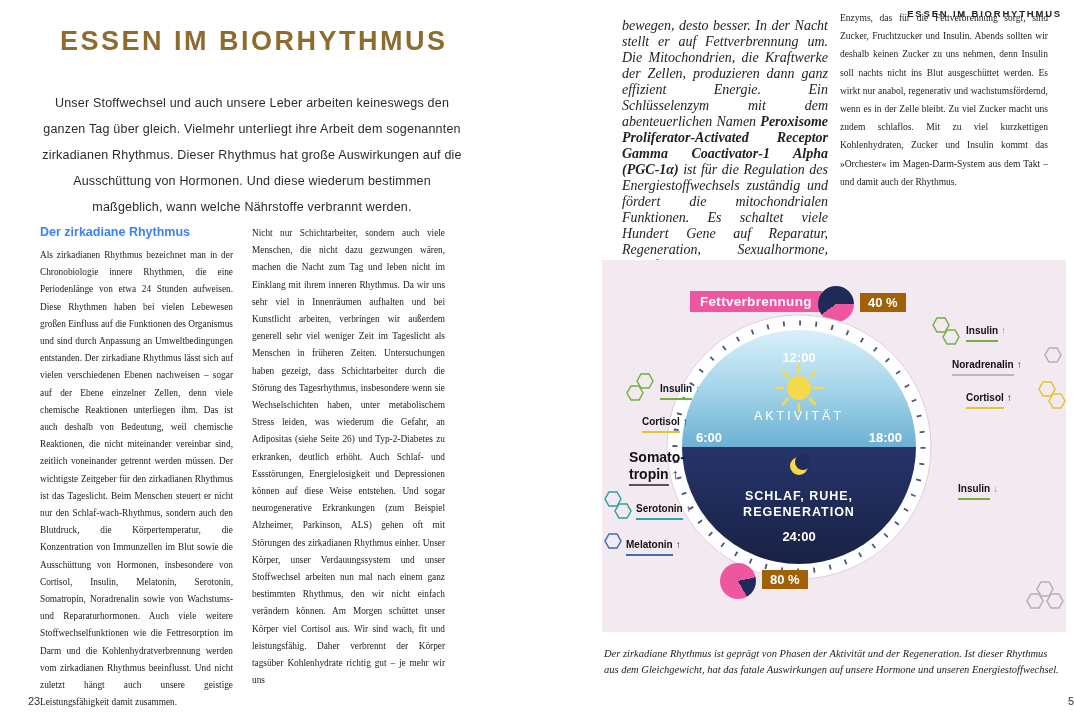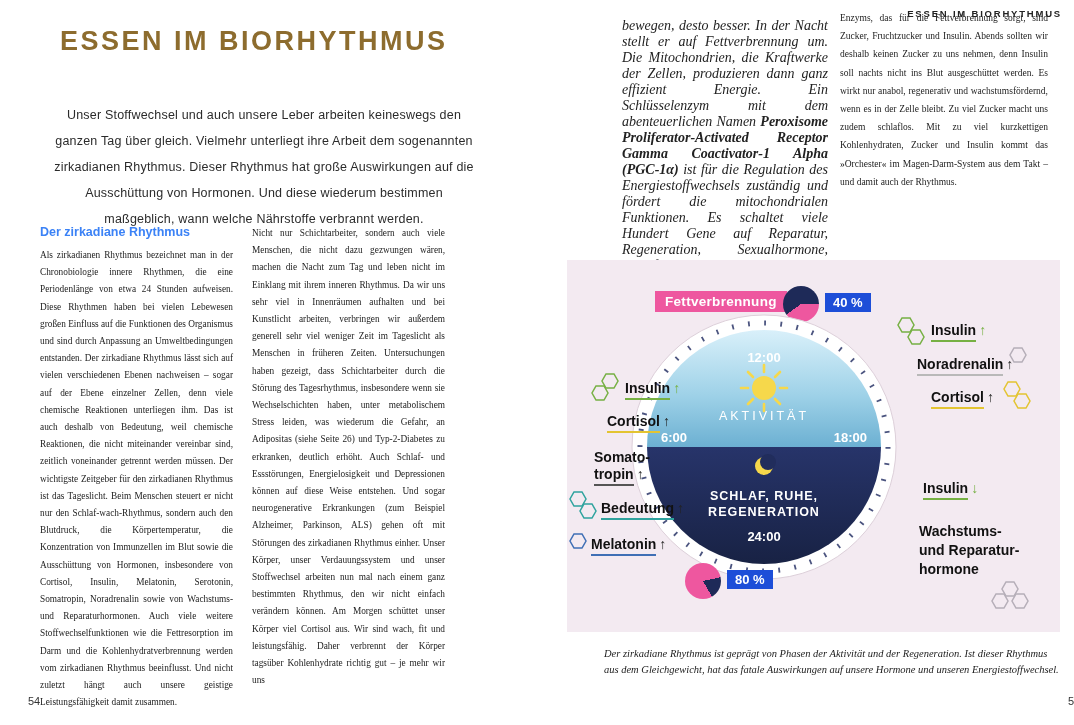--- a/index.html
+++ b/index.html
@@ -10,40 +10,39 @@
   }
   .running-head {
     position:absolute; top:8px; right:12px;
     font-size:9.5px; font-weight:bold; letter-spacing:1.8px; color:#222;
   }
   .title {
     position:absolute; left:60px; top:26px; margin:0;
     font-size:27px; font-weight:bold; letter-spacing:2.5px; color:#8d6c2e;
   }
   .intro {
-    position:absolute; left:40px; top:90px; width:424px; margin:12px;
+    position:absolute; left:40px; top:90px; width:424px; margin:0;
     text-align:center; font-size:12.5px; line-height:26px; color:#2b2b2b; letter-spacing:.2px;
   }
   .col {
     position:absolute; text-align:justify;
     font-family:"Liberation Serif", serif; font-size:9.3px; line-height:17.2px; color:#222;
   }
   .col p { margin:0; }
   .col1 { left:40px;  top:225px; width:193px; }
   .col2 { left:252px; top:225px; width:193px; }
   .col3 { left:622px; top:18px;  width:206px; font-size:14px; line-height:16px;font-style:italic; }
   .col4 { left:840px; top:9px;  width:208px; font-size:9.5px; line-height:18.2px; }
   .col h2 { margin:0 0 7px 0; font-family:"Liberation Sans", sans-serif; font-size:12.5px; line-height:15px; }
   .h-teal { color:#3b82f6; }
   .h-dark { color:#111; }
 
   .panel {
-    position:absolute; left:567px; top:260px; width:464px; height:372px;
+    position:absolute; left:602px; top:260px; width:464px; height:372px;
     background:#f3eaf1;
-    padding-left:29px;
   }
   .caption {
     position:absolute; left:600px; top:642px; width:460px; margin:4px;
     font-family:"Liberation Serif", serif; font-style:italic;
     font-size:10.5px; line-height:16px; color:#1b1b1b;
   }
   .pagenum { position:absolute; top:695px; font-size:11px; color:#333; }
   .pn-left  { left:28px; }
   .pn-right { left:1040px;margin-left:28px; }
 
@@ -54,26 +53,26 @@
   .clk-right { text-anchor:end; }
   .clk-day   { fill:#fff; font-size:12.5px; letter-spacing:3px; text-anchor:middle; font-family:"Liberation Sans",sans-serif; }
   .clk-night { fill:#fff; font-weight:bold; font-size:12.5px; letter-spacing:1px; text-anchor:middle; font-family:"Liberation Sans",sans-serif; }
 
   .fett {
     position:absolute; left:88px; top:31px;
     background:#ee579f; color:#fff; font-weight:bold; font-size:13.5px;
     padding:3px 10px; letter-spacing:.3px; white-space:nowrap;
   }
   .badge {
-    position:absolute; background:#1d4ed8; color:#fff; font-weight:bold;
+    position:absolute; background:#a16207; color:#fff; font-weight:bold;
     font-size:13px; padding:2px 8px; white-space:nowrap;
   }
   .pie { position:absolute; width:36px; height:36px; border-radius:50%; background:#1e2a58; }
 
-  .hlabel { position:absolute; font-weight:bold; font-size:14px; line-height:17px; color:#111; white-space:nowrap; }
+  .hlabel { position:absolute; font-weight:bold; font-size:10px; line-height:17px; color:#111; white-space:nowrap; }
   .hlabel .nm { display:inline-block; padding-bottom:1px; border-bottom:2.5px solid transparent; }
   .u-green  .nm { border-bottom-color:#76b043; }
   .u-yellow .nm { border-bottom-color:#e3c431; }
   .u-teal   .nm { border-bottom-color:#2fa39e; }
   .u-blue   .nm { border-bottom-color:#3f6fb5; }
   .u-gray   .nm { border-bottom-color:#b9b9b9; }
   .u-dark   .nm { border-bottom-color:#555; }
   .arrow { margin-left:3px; }
   .a-green { color:#76b043; }
   .a-dark  { color:#222; }
@@ -179,25 +178,20 @@
       </svg>
 
     <div class="hlabel u-yellow" style="left:364px;top:129px"><span class="nm">Cortisol</span><span class="arrow a-dark">↑</span></div>
     <svg class="hex c-yellow" style="left:436px;top:120px" width="32" height="32">
         <use href="#hexshape"></use>
         <use href="#hexshape" x="10" y="12"></use>
       </svg>
 
     <div class="hlabel u-green" style="left:356px;top:220px"><span class="nm">Insulin</span><span class="arrow a-green">↓</span></div>
 
-    <div class="hlabel" style="left:352px;top:262px;line-height:19px;font-size:14px">
-      <span>Wachstums-</span><br>
-      <span>und Reparatur-</span><br>
-      <span>hormone</span>
-    </div>
     <svg class="hex c-gray" style="left:420px;top:320px" width="44" height="44">
         <use href="#hexshape" x="14"></use>
         <use href="#hexshape" x="24" y="12"></use>
         <use href="#hexshape" x="4" y="12"></use>
       </svg>
 
     <svg class="hex c-green" style="left:24px;top:112px" width="32" height="32">
         <use href="#hexshape" x="10"></use>
         <use href="#hexshape" y="12"></use>
       </svg>
@@ -207,30 +201,30 @@
 
     <div class="hlabel u-dark" style="left:27px;top:189px;line-height:17px;font-size:14px">
       <span>Somato-</span><br>
       <span class="nm">tropin</span><span class="arrow a-dark">↑</span>
     </div>
 
     <svg class="hex c-teal" style="left:2px;top:230px" width="32" height="32">
         <use href="#hexshape"></use>
         <use href="#hexshape" x="10" y="12"></use>
       </svg>
-    <div class="hlabel u-teal" style="left:34px;top:240px"><span class="nm">Bedeutung</span><span class="arrow a-dark">↑</span></div>
+    <div class="hlabel u-teal" style="left:34px;top:240px"><span class="nm">Serotonin</span><span class="arrow a-dark">↑</span></div>
 
     <svg class="hex c-blue" style="left:2px;top:272px" width="20" height="20">
         <use href="#hexshape"></use>
       </svg>
     <div class="hlabel u-blue" style="left:24px;top:276px"><span class="nm">Melatonin</span><span class="arrow a-dark">↑</span></div>
 
     <div class="pie" style="left: 118px; top: 303px; background: conic-gradient(from 150deg, rgb(238, 87, 159) 0deg, rgb(238, 87, 159) 80%, rgb(30, 42, 88) 80%, rgb(30, 42, 88) 100%);"></div>
     <div class="badge" style="left:160px;top:310px">80 %</div>
 
   </div>
 
   <p class="caption">Der zirkadiane Rhythmus ist geprägt von Phasen der Aktivität und der Regeneration. Ist dieser Rhythmus aus dem Gleichgewicht, hat das fatale Auswirkungen auf unsere Hormone und unseren Energiestoffwechsel.</p>
 
-  <div class="pagenum pn-left">54</div>
+  <div class="pagenum pn-left">23</div>
   <div class="pagenum pn-right">55</div>
 
 </div>
 
 </body></html>

